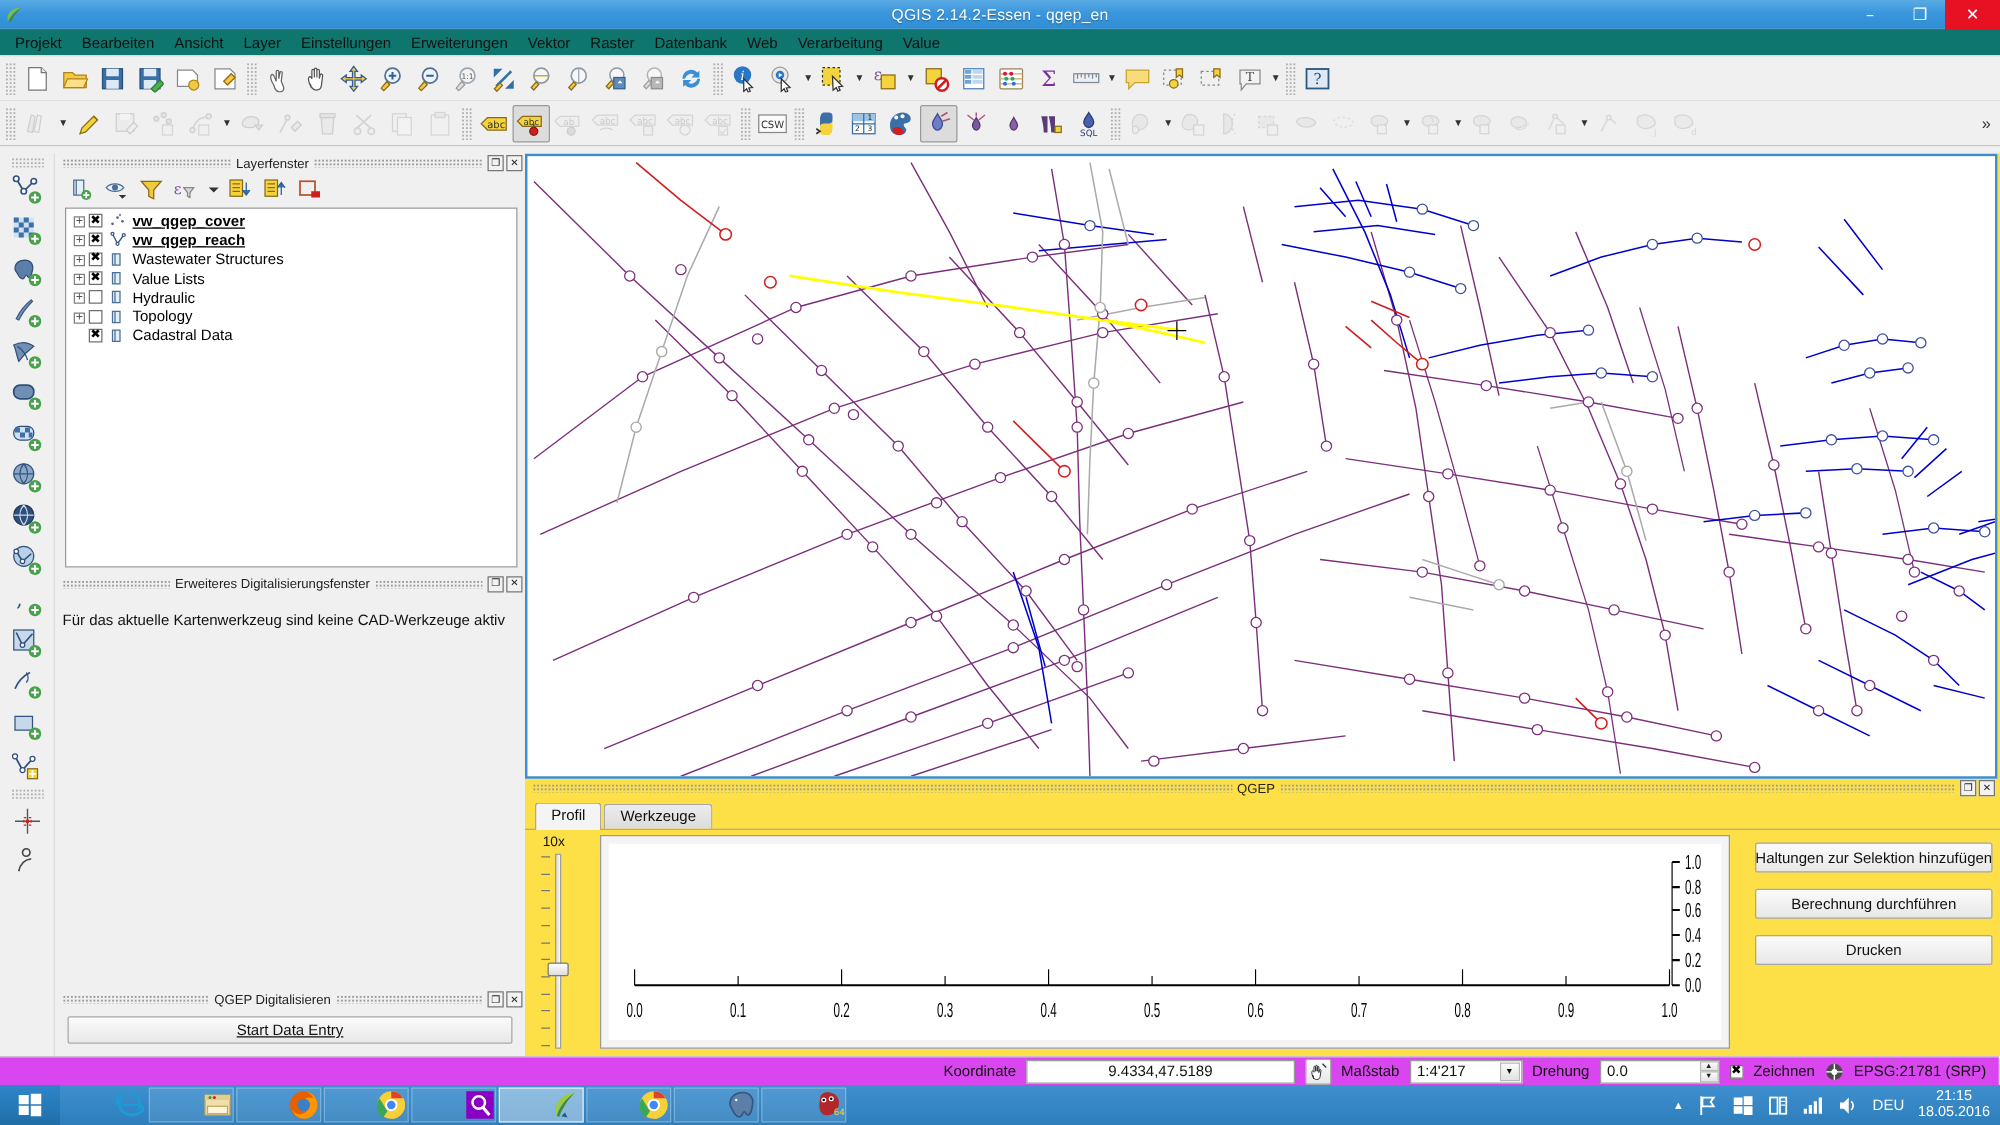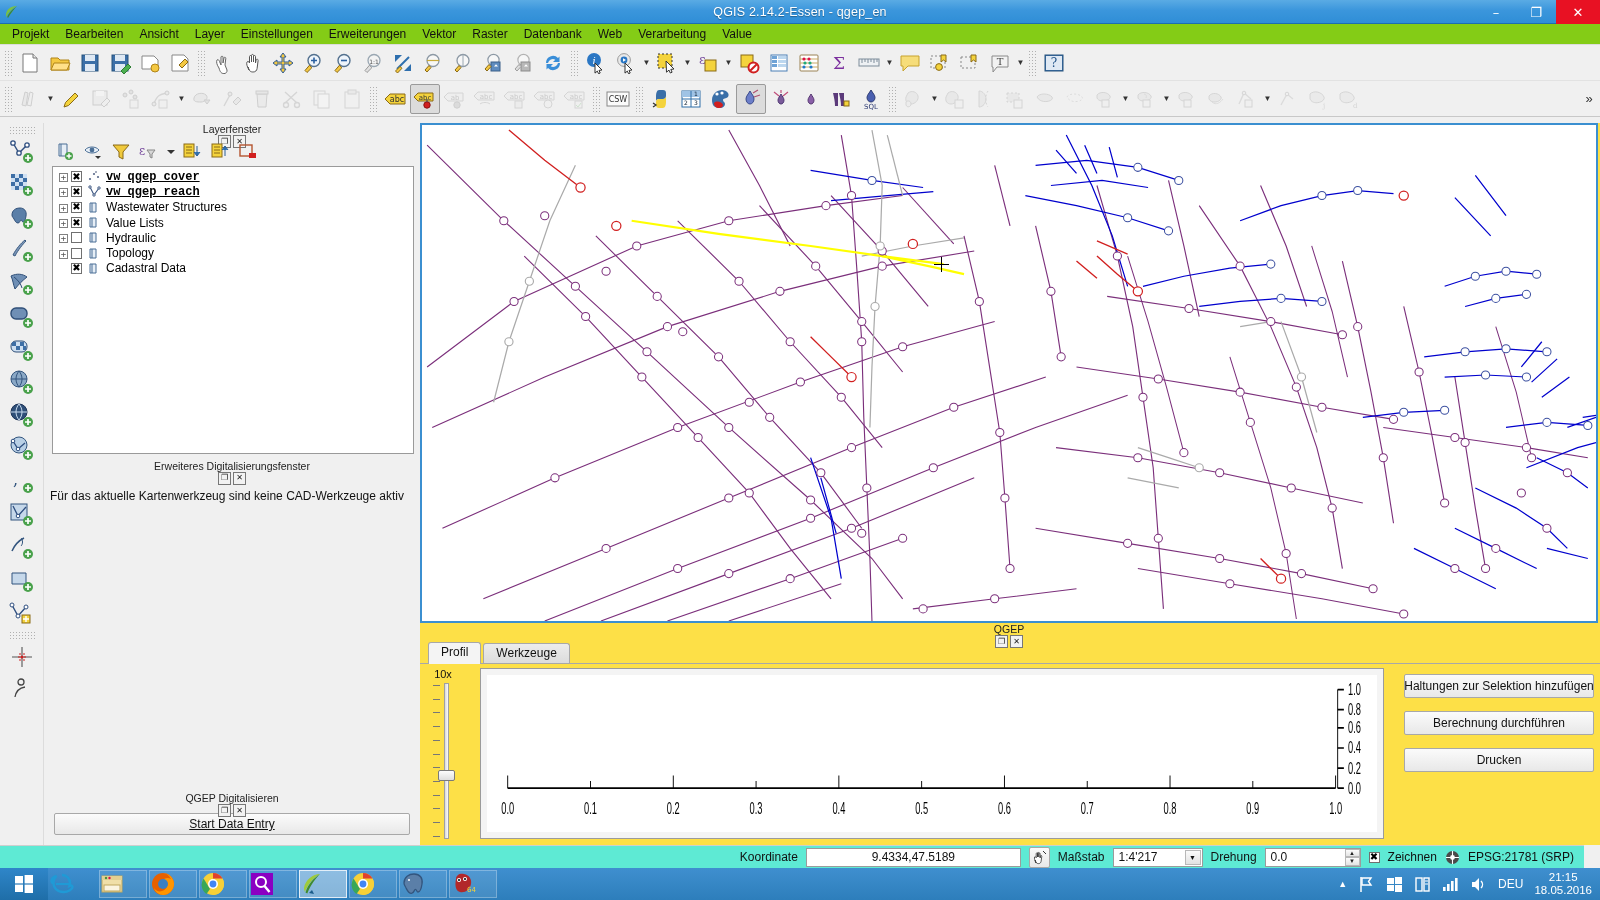--- a/index.html
+++ b/index.html
@@ -30,21 +30,21 @@
   }
   .win-btns { margin-left: auto; display: flex; height: 100%; z-index: 2; }
   .win-btn {
     width: 40px; height: 24px; display: flex; align-items: center; justify-content: center;
     color: #fff; font-size: 13px; font-family: "DejaVu Sans", sans-serif;
   }
   .win-btn.close { background: #e81123; width: 44px; }
 
   
   .menubar {
-    height: 21px; background: #84cc16; display: flex; align-items: center;
+    height: 21px; background: #0f766e; display: flex; align-items: center;
     padding-left: 4px; border-bottom: 1px solid #dcdcdc;
   }
   .menu-item { padding: 2px 8px; font-size: 12px; color: #111; cursor: default; }
 
   
   .toolbar-row {
     height: 36px; background: #f0f0f0;
     display: flex; align-items: center; padding-left: 2px;
     border-bottom: 1px solid #e2e2e2;
   }
@@ -81,21 +81,21 @@
     background-image: radial-gradient(circle, #b0b0b0 .8px, transparent 1px);
     background-size: 3px 3px; flex: 0 0 auto; }
   .v-btn { width: 34px; height: 33px; display:flex; align-items:center; justify-content:center;
     border: 1px solid transparent; border-radius: 2px; flex: 0 0 auto; position: relative;}
 
   
   .leftcol { width: 376px; display: flex; flex-direction: column; background: #f0f0f0; }
 
   .dock-title {
     height: 15px; display: flex; align-items: center; position: relative;
-    font-size: 10.5px; color: #222; padding: 0 2px; flex-direction: column;
+    font-size: 10.5px; color: #222; padding: 0 2px;
   }
   .dots { flex: 1; height: 7px; margin: 0 4px;
     background-image: radial-gradient(circle, #9a9a9a .7px, transparent 1px);
     background-size: 3px 3px; }
   .dock-title .dt-label { white-space: nowrap; }
   .dock-btns { display: flex; gap: 2px; }
   .dock-btn { width: 13px; height: 13px; border: 1px solid #777; background: #f2f2f2;
     display: flex; align-items: center; justify-content: center; font-size: 8px; color: #222;
     font-family: "DejaVu Sans", sans-serif; line-height: 1; }
 
@@ -109,21 +109,21 @@
   }
   .layer-row { display: flex; align-items: center; height: 15.3px; padding-left: 4px; font-size: 12px; color: #000; }
   .expander { width: 13px; text-align: center; color: #555; font-size: 10px;
       font-family: "DejaVu Sans Mono", monospace; }
   .expander .boxy { display: inline-block; width: 9px; height: 9px; border: 1px solid #808080;
       line-height: 7px; font-size: 9px; background: #fff; }
   .chk { width: 11px; height: 11px; border: 1px solid #707070; background: #fff; margin: 0 4px 0 1px;
       display: flex; align-items: center; justify-content: center; font-size: 10px;
       color: #000; font-family: "DejaVu Sans", sans-serif; line-height: 1; }
   .layer-ico { width: 17px; display: flex; align-items: center; justify-content: center; margin-right: 3px; }
-  .layer-name.bold { font-weight: bold; text-decoration: underline; font-family: Liberation Mono, monospace; }
+  .layer-name.bold { font-weight: bold; text-decoration: underline; }
 
   .cad-msg { text-align: left; font-size: 12px; color: #111; padding: 14px 6px 6px; }
 
   .qgep-dig { padding: 6px 10px 0 10px; }
   .btn {
     background: linear-gradient(to bottom, #fbfbfb, #e8e8e8);
     border: 1px solid #a8a8a8; border-radius: 2px;
     font-size: 12px; color: #111; text-align: center;
     padding: 4px 14px;
   }
@@ -173,22 +173,22 @@
 
   .plot-frame { flex: 1; border: 1px solid #9b9b9b; background: #f4f4f4; padding: 6px; display:flex; }
   .plot-canvas { flex: 1; background: #ffffff; position: relative; }
 
   .side-btns { width: 190px; display: flex; flex-direction: column; gap: 13px; padding-top: 6px; }
   .side-btns .btn { height: 24px; display: flex; align-items: center; justify-content: center;
     overflow: hidden; white-space: nowrap; }
 
   
   .statusbar {
-    position: absolute; left: 0; right: 16px; bottom: 32px; height: 23px;
-    background: #5eead4; border-top: 1px solid #cfcfcf;
+    position: absolute; left: 0; right: 1px; bottom: 32px; height: 23px;
+    background: #d946ef; border-top: 1px solid #cfcfcf;
     display: flex; align-items: center; justify-content: flex-end;
     padding-right: 10px; gap: 8px; font-size: 12px; color: #111;
   }
   .sb-input { height: 19px; border: 1px solid #9b9b9b; background: #fff;
     display: flex; align-items: center; justify-content: center; font-size: 12px; }
   .sb-combo { height: 19px; border: 1px solid #9b9b9b; background: #fff; display: flex;
     align-items: center; padding-left: 5px; font-size: 12px; position: relative; }
   .sb-combo .arrow { position: absolute; right: 1px; top: 1px; bottom: 1px; width: 16px;
     background: linear-gradient(to bottom,#fbfbfb,#e2e2e2); border: 1px solid #b8b8b8;
     display: flex; align-items: center; justify-content: center; font-size: 7px; }
@@ -200,22 +200,22 @@
     display: flex; align-items: center; justify-content: center; font-size: 6px; color: #222; }
 
   
   .taskbar {
     position: absolute; left: 0; right: 0; bottom: 0; height: 32px;
     background: linear-gradient(to bottom,#3f8fcf 0%, #2d7ebb 100%);
     display: flex; align-items: center;
   }
   .start-btn { width: 48px; height: 32px; display: flex; align-items: center; justify-content: center;
       background: linear-gradient(to bottom,#2f86c9,#1f6ea8); }
-  .tb-task { width: 48px; height: 28px; margin: 0 1px; display: flex; align-items: center;
-    justify-content: flex-start; border: 1px solid rgba(255,255,255,.28);
+  .tb-task { width: 68px; height: 28px; margin: 0 1px; display: flex; align-items: center;
+    justify-content: flex-end; border: 1px solid rgba(255,255,255,.28);
     background: rgba(255,255,255,.10); }
   .tb-task.sel { background: rgba(255,255,255,.42); border-color: rgba(255,255,255,.75); }
   .tray { margin-left: auto; display: flex; align-items: center; gap: 11px; padding-right: 8px;
     color: #fff; font-size: 12px; }
   .tray-clock { text-align: center; line-height: 13px; font-size: 11.5px; color: #fff; }
 </style>
 </head>
 <body>
 
 <div id="app">

